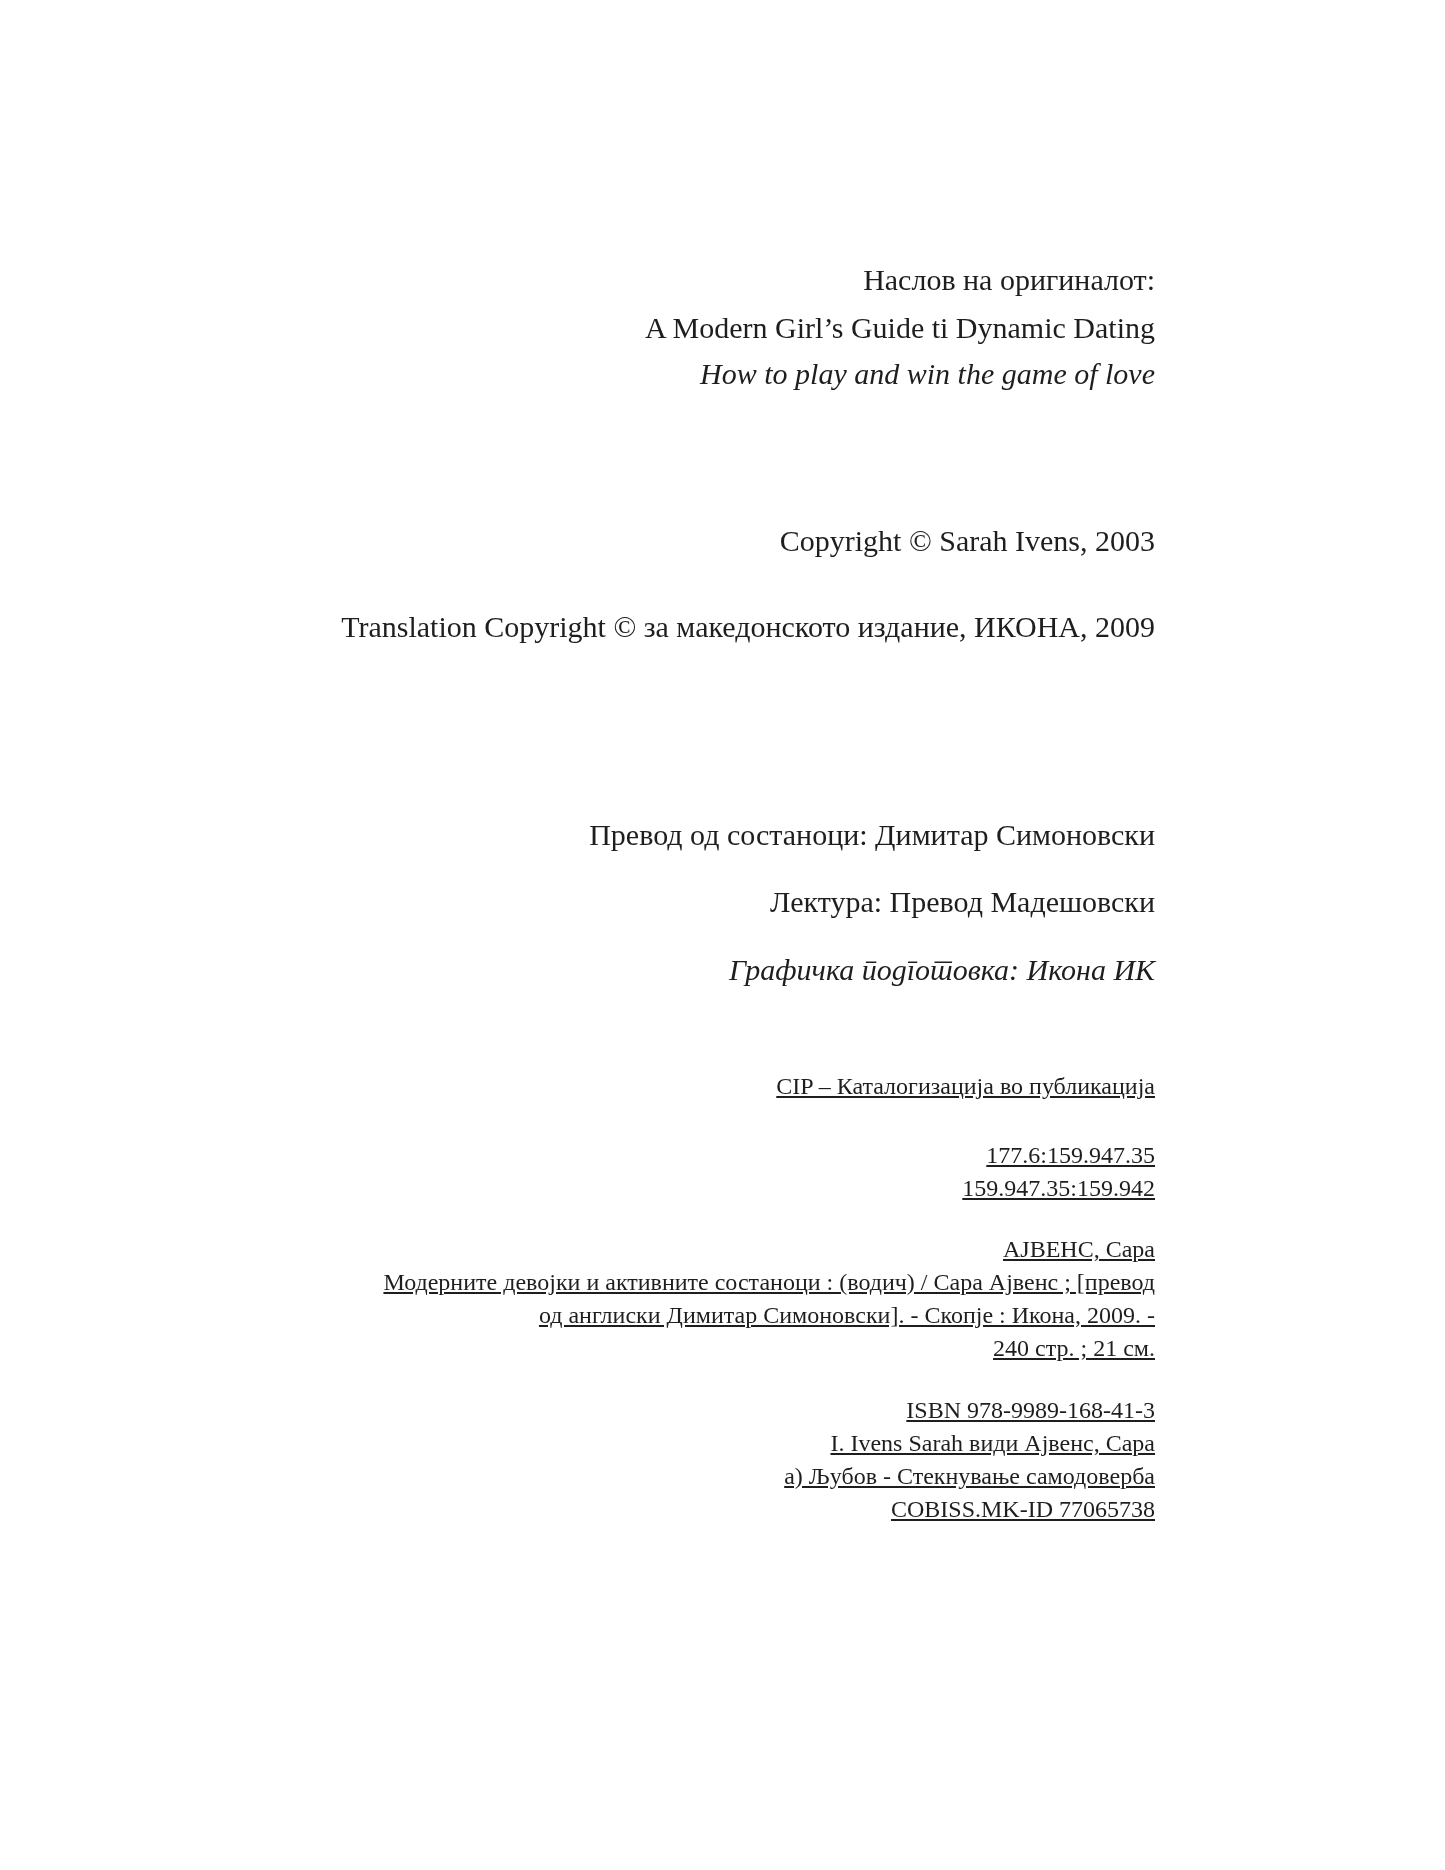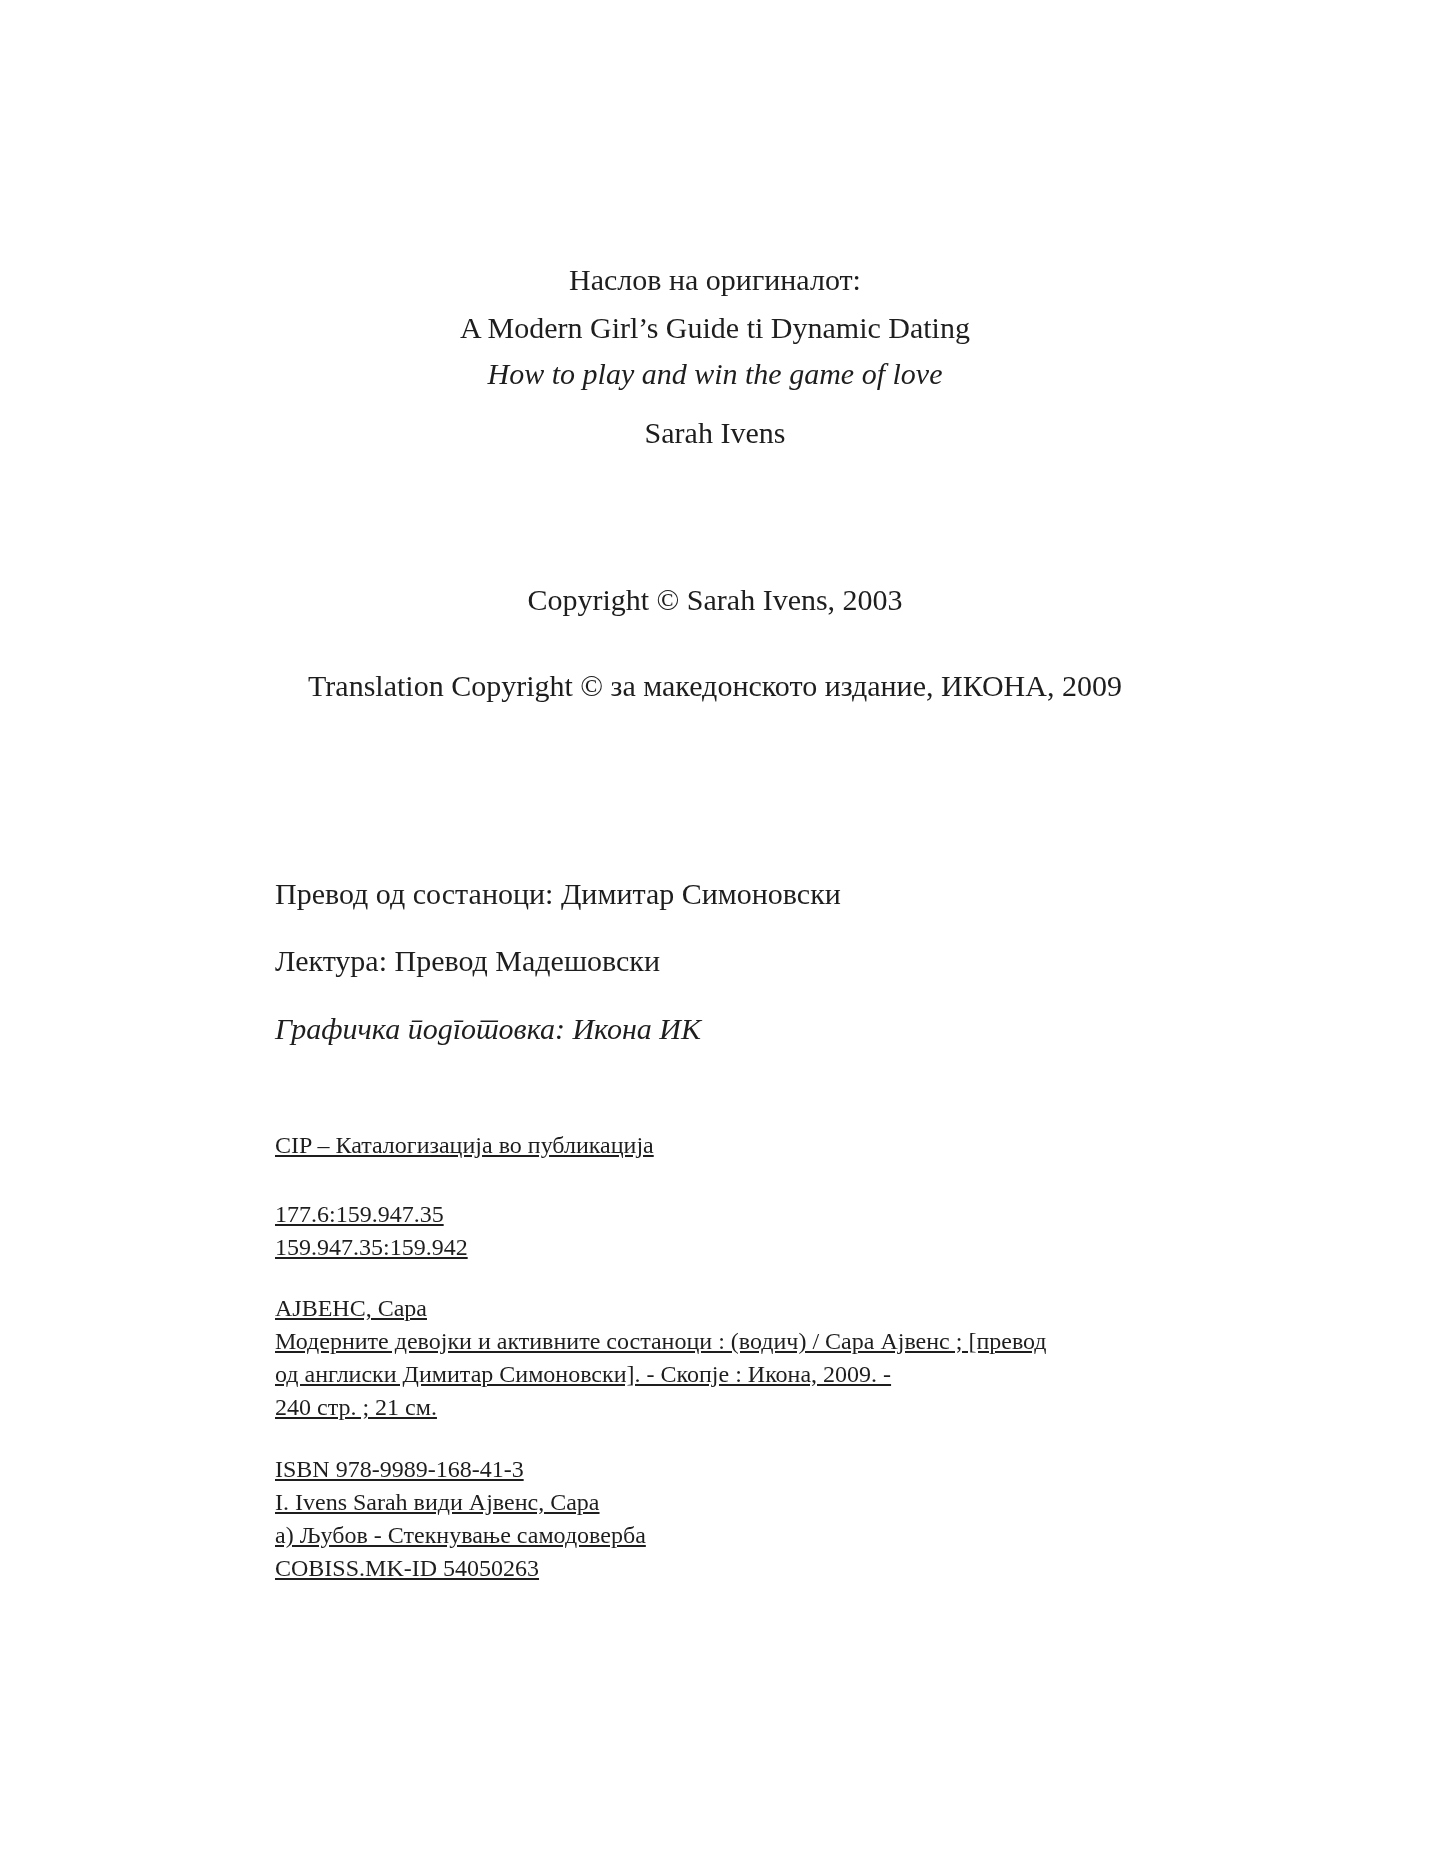--- a/index.html
+++ b/index.html
@@ -18,20 +18,21 @@
   }
   .content {
     position: absolute;
     left: 275px;
     top: 0;
     width: 880px;
   }
   p {
     margin: 0;
     white-space: nowrap;
+    text-align: right;
   }
   .centered { text-align: center; }
 
   
   .main {
     font-size: 30px;
     line-height: 30px;
   }
   .italic { font-style: italic; }
 
@@ -65,21 +66,20 @@
 </head>
 <body>
 
 <div class="page">
   <div class="content">
 
     <div class="title-block centered">
       <p class="main">Наслов на оригиналот:</p>
       <p class="main title-line-2">A Modern Girl’s Guide ti Dynamic Dating</p>
       <p class="main italic title-line-3">How to play and win the game of love</p>
-      <p class="main title-line-4">Sarah Ivens</p>
     </div>
 
     <div class="copyright-block centered">
       <p class="main">Copyright © Sarah Ivens, 2003</p>
       <p class="main copyright-line-2">Translation Copyright © за македонското издание, ИКОНА, 2009</p>
     </div>
 
     <div class="credits-block">
       <p class="main">Превод од состаноци: Димитар Симоновски</p>
       <p class="main credits-line-2">Лектура: Превод Мадешовски</p>
@@ -97,18 +97,18 @@
       <div class="cip-group-entry">
         <p>АЈВЕНС, Сара</p>
         <p>Модерните девојки и активните состаноци : (водич) / Сара Ајвенс ; [превод</p>
         <p>од англиски Димитар Симоновски]. - Скопје : Икона, 2009. -</p>
         <p>240 стр. ; 21 см.</p>
       </div>
       <div class="cip-group-ids">
         <p>ISBN 978-9989-168-41-3</p>
         <p>I. Ivens Sarah види Ајвенс, Сара</p>
         <p>а) Љубов - Стекнување самодоверба</p>
-        <p>COBISS.MK-ID 54050263</p>
+        <p>COBISS.MK-ID 77065738</p>
       </div>
     </div>
 
   </div>
 </div>
 
 </body></html>

